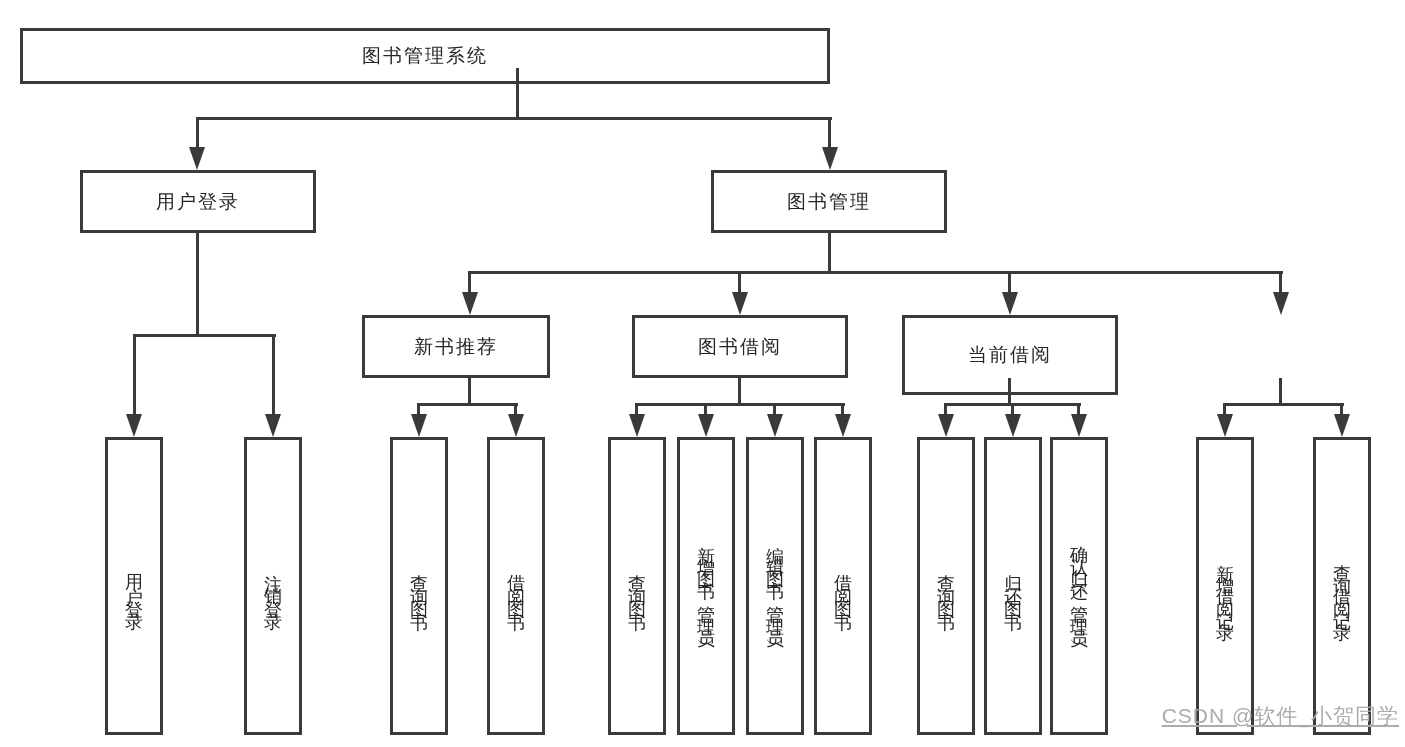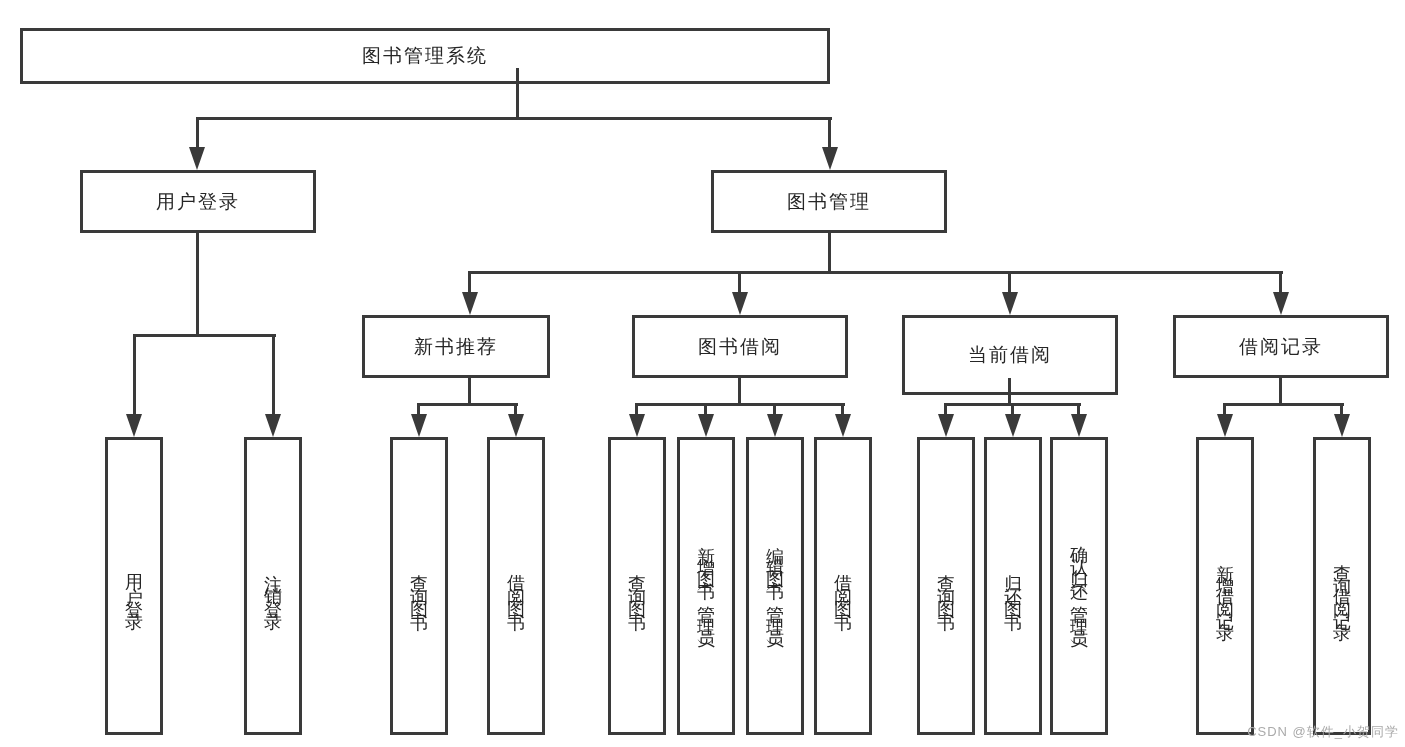--- a/index.html
+++ b/index.html
@@ -27,22 +27,22 @@
   }
   .v-box.tight{letter-spacing:12px;}
   .ln{position:absolute;background:var(--line);}
   .arrow{
     position:absolute;width:0;height:0;
     border-left:8px solid transparent;
     border-right:8px solid transparent;
     border-top:23px solid var(--line);
   }
   .watermark{
-    position:absolute;right:6px;bottom:6px;
-    font-size:13px;color:var(--wm);letter-spacing:1px;
+    position:absolute;right:6px;bottom:17px;
+    font-size:21px;color:var(--wm);letter-spacing:1px;text-decoration:underline;
   }
 </style>
 </head>
 <body>
 
 <div id="stage">
 
   <div class="box h-box" style="left:20px;top:28px;width:810px;height:56px">
     <span>图书管理系统</span>
   </div>
@@ -80,23 +80,20 @@
   <div class="arrow" style="left:1273px;top:292px"></div>
 
   <div class="box h-box" style="left:362px;top:315px;width:188px;height:63px">
     <span>新书推荐</span>
   </div>
   <div class="box h-box" style="left:632px;top:315px;width:216px;height:63px">
     <span>图书借阅</span>
   </div>
   <div class="box h-box" style="left:902px;top:315px;width:216px;height:80px">
     <span>当前借阅</span>
-  </div>
-  <div class="box h-box" style="left:1173px;top:315px;width:216px;height:63px">
-    <span>借阅记录</span>
   </div>
 
   <div class="ln" style="left:468px;top:378px;width:3px;height:28px"></div>
   <div class="ln" style="left:417px;top:403px;width:101px;height:3px"></div>
   <div class="ln" style="left:417px;top:403px;width:3px;height:13px"></div>
   <div class="arrow" style="left:411px;top:414px"></div>
   <div class="ln" style="left:514px;top:403px;width:3px;height:13px"></div>
   <div class="arrow" style="left:508px;top:414px"></div>
 
   <div class="ln" style="left:738px;top:378px;width:3px;height:28px"></div>

